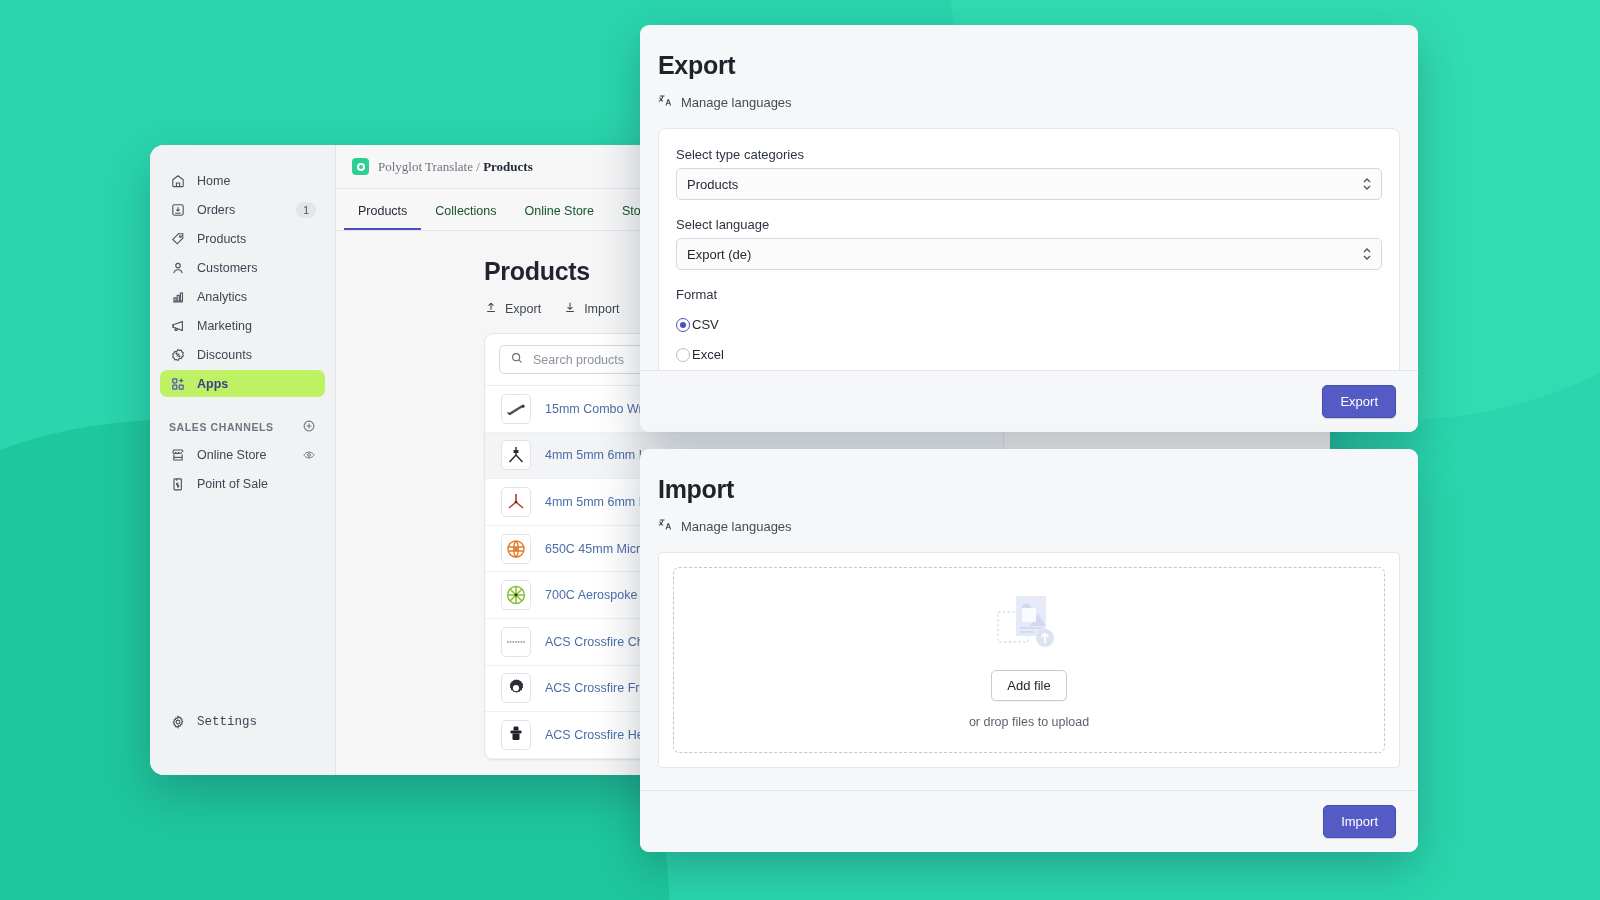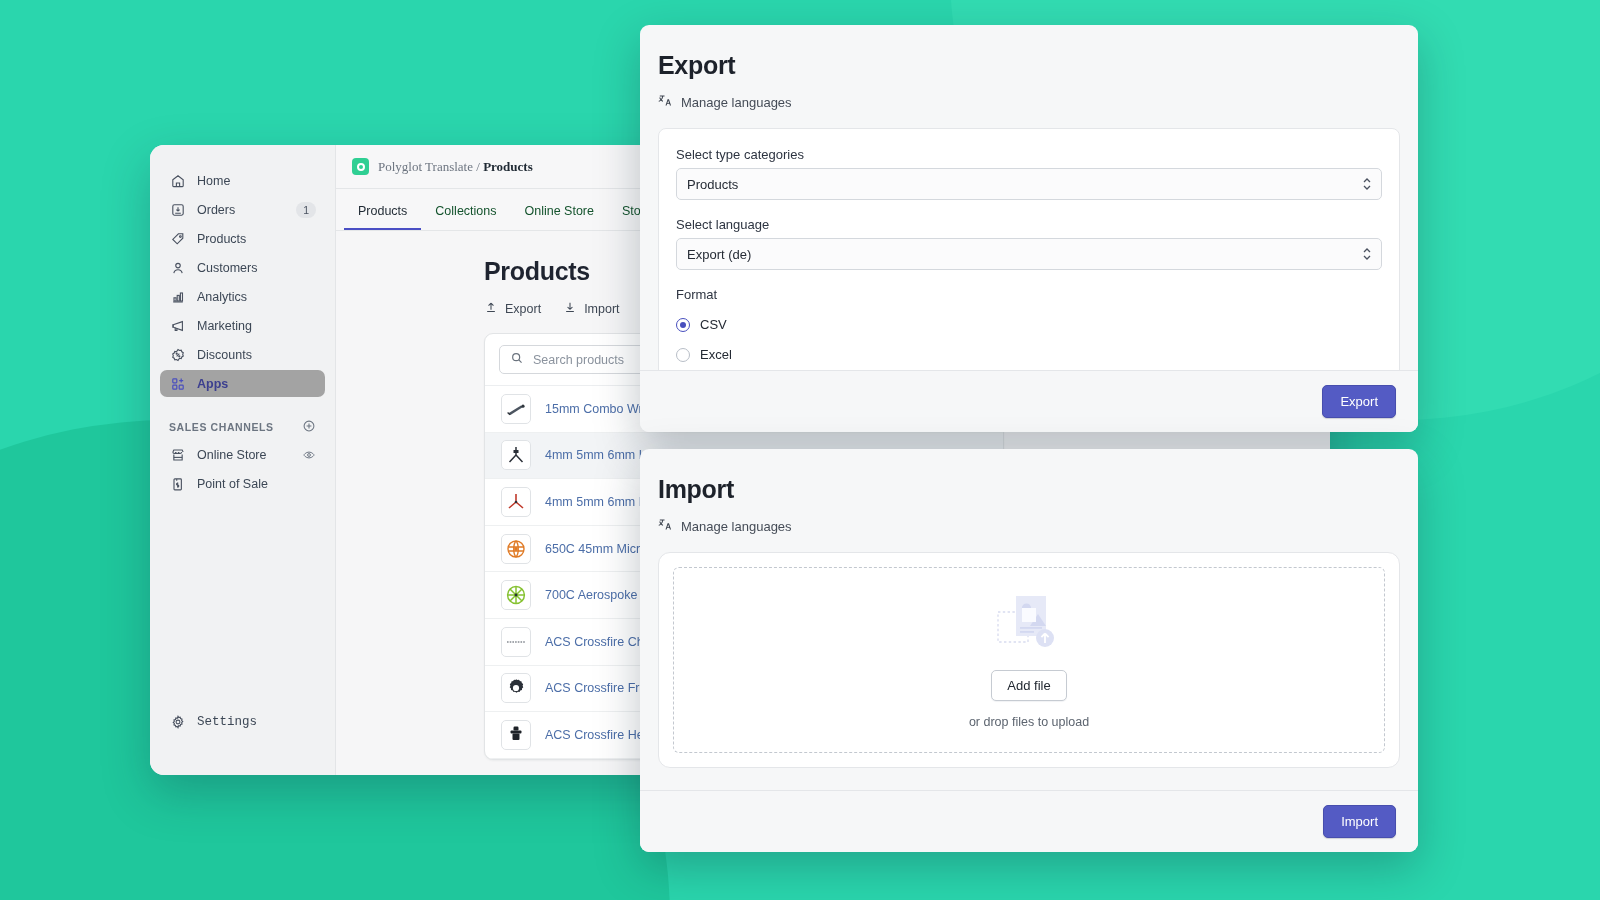--- a/index.html
+++ b/index.html
@@ -41,21 +41,21 @@
     padding: 22px 0 16px 0;
     display: flex; flex-direction: column;
   }
   .nav-list { padding: 0 10px; }
   .nav-item {
     display: flex; align-items: center; gap: 11px;
     height: 27px; padding: 0 9px; border-radius: 7px;
     color: #3c4755; font-size: 12.5px; margin-bottom: 2px;
     position: relative;
   }
-  .nav-item.active { background: #a3a3a3; color: #3c3f8f; font-weight: 600; }
+  .nav-item.active { background: #bef264; color: #3c3f8f; font-weight: 600; }
   .nav-item .ico { width: 17px; height: 17px; flex: 0 0 17px; display: flex; align-items: center; justify-content: center; }
   .nav-item .ico svg { width: 16px; height: 16px; }
   .nav-badge {
     margin-left: auto; background: #e3e5e8; color: #4a5260;
     font-size: 10.5px; border-radius: 9px; padding: 1px 7px; line-height: 14px;
   }
   .nav-section {
     display: flex; align-items: center;
     margin: 20px 0 6px; padding: 0 19px;
     font-size: 10.5px; letter-spacing: .6px; color: #6c7581; font-weight: 700;
@@ -133,21 +133,21 @@
     border: 1px solid #e4e6e9; padding: 18px 17px 22px;
   }
   .field-label { font-size: 13px; color: #2d3441; margin-bottom: 6px; }
   .field-label.mt { margin-top: 17px; }
   .select-box {
     height: 32px; border: 1px solid #d4d8dd; border-radius: 5px;
     background: #fbfbfc; display: flex; align-items: center;
     padding: 0 10px; font-size: 13px; color: #252b35;
   }
   .select-box .steppers { margin-left: auto; display: flex; flex-direction: column; gap: 2px; color: #4a5160; }
-  .radio-row { display: flex; align-items: flex-end; gap: 10px; margin-top: 15px; }
+  .radio-row { display: flex; align-items: flex-end; gap: 2px; margin-top: 15px; }
   .radio {
     width: 14px; height: 14px; border-radius: 50%;
     border: 1.5px solid #b8bec7; background: #fff;
     display: flex; align-items: center; justify-content: center; flex: 0 0 14px;
   }
   .radio.on { border: 1.5px solid #484fbe; }
   .radio.on i { width: 6px; height: 6px; border-radius: 50%; background: #484fbe; display: block; }
   .radio-label { font-size: 13px; color: #242a34; }
 
   .panel-footer {
@@ -157,21 +157,21 @@
     background: #f6f7f8;
   }
   .btn-primary {
     background: #545bc4; color: #fff; font-size: 13px;
     border: 1px solid #474ead; border-radius: 5px;
     padding: 8px 17px; font-family: inherit; cursor: pointer;
     box-shadow: 0 1px 1px rgba(20,30,60,.18);
   }
 
   .dropzone {
-    margin: 17px 0 0; background: #fff; border-radius: 12px;
+    margin: 17px 0 0; background: #fff; border-radius: 4px;
     border: 1px solid #e4e6e9; padding: 14px;
   }
   .dropzone-inner {
     border: 1.6px dashed #c3c8cf; border-radius: 6px;
     height: 186px; display: flex; flex-direction: column;
     align-items: center; justify-content: center; gap: 0;
   }
   .upload-art { width: 70px; height: 66px; position: relative; margin-bottom: 12px; }
   .btn-secondary {
     background: #fff; border: 1px solid #c6cbd2; border-radius: 5px;

